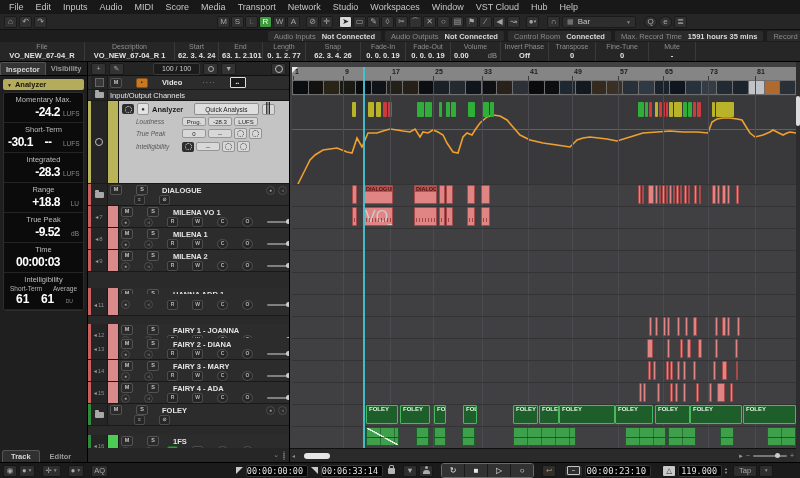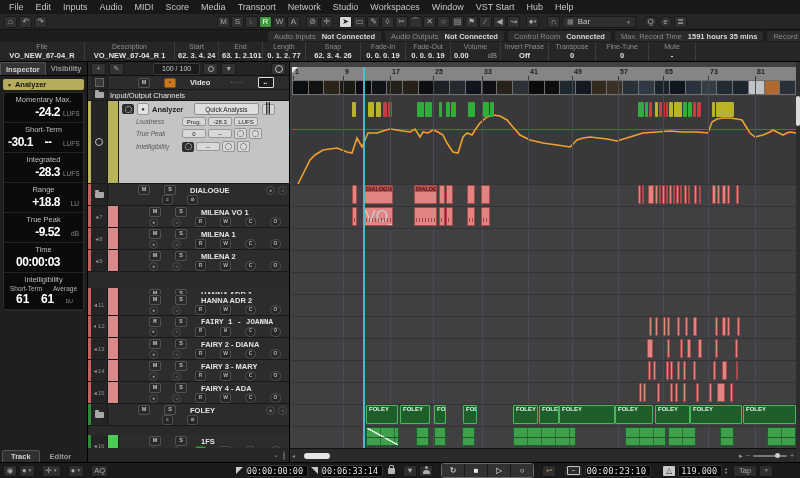--- a/index.html
+++ b/index.html
@@ -72,21 +72,21 @@
   #tcounter{background:#1b1b1b;border:1px solid #3a3a3a;border-radius:2px;font-size:7px;color:#ccc;
             padding:0 8px;margin-left:26px;height:10px;display:flex;align-items:center;}
   #trackrows{position:absolute;left:0;top:14px;width:202px;height:372px;}
   .trow{position:absolute;left:0;width:201px;display:flex;border-bottom:1px solid #191919;
         background:#2c2c2c;box-sizing:border-box;}
   .band{width:3px;flex:none;}
   .gutter{width:16px;flex:none;background:#252525;border-right:1px solid #191919;display:flex;
           align-items:center;justify-content:center;gap:1px;color:#8c8c8c;font-size:6px;}
   .strip{width:10px;flex:none;border-right:1px solid #191919;}
   .tbody{flex:1;min-width:0;padding:1px 2px;display:flex;flex-direction:column;justify-content:space-around;box-sizing:border-box;}
-  .tline{display:flex;align-items:center;gap:14px;min-width:0;margin-left:28px;}
+  .tline{display:flex;align-items:center;gap:14px;min-width:0;}
   .mb{width:10px;height:8px;flex:none;border:1px solid #525252;border-radius:2px;background:#2a2a2a;
       color:#c2c2c2;font-size:5.5px;font-weight:bold;line-height:7px;text-align:center;}
   .mb.orange{background:#c87820;border-color:#8a5010;color:#3a2000;}
   .tname{font-size:7.5px;font-weight:bold;color:#e4e4e4;white-space:nowrap;overflow:hidden;}
   .rw{width:9px;height:8px;flex:none;border:1px solid #4c4c4c;border-radius:2px;background:#262626;
       color:#b5b5b5;font-size:5px;font-weight:bold;line-height:7px;text-align:center;}
   .rw.round{border-radius:50%;}
   .rw.green{background:#2f9e3a;border-color:#1c6a24;color:#fff;}
   .dotic{width:7px;height:7px;flex:none;border-radius:50%;background:#2a2a2a;border:1px solid #4c4c4c;
          color:#999;font-size:5px;line-height:6px;text-align:center;}
@@ -205,21 +205,21 @@
       <div class="mi">Inputs</div>
       <div class="mi">Audio</div>
       <div class="mi">MIDI</div>
       <div class="mi">Score</div>
       <div class="mi">Media</div>
       <div class="mi">Transport</div>
       <div class="mi">Network</div>
       <div class="mi">Studio</div>
       <div class="mi">Workspaces</div>
       <div class="mi">Window</div>
-      <div class="mi">VST Start</div>
+      <div class="mi">VST Cloud</div>
       <div class="mi">Hub</div>
       <div class="mi">Help</div>
     </div>
 
   <div id="toolbar">
     <span id="tb-left" style="display:flex;gap:2px;">
         <span class="tbtn">⌂</span>
         <span class="tbtn">↶</span>
         <span class="tbtn">↷</span>
       </span>
@@ -640,41 +640,36 @@
         </div>
         <div class="trow" style="top: 218px; height: 22px;">
           <span class="band" style="background: rgb(199, 95, 95);"></span>
           <span class="gutter">
             <span class="spk">◂</span>
             <span>11</span>
           </span>
           <span class="strip" style="background: rgb(217, 138, 138);"></span>
           <div class="tbody">
             <div class="tline">
-              <span class="mb">M</span>
-              <span class="mb">S</span>
-              <span class="tname">HANNA ADR 2</span>
-            </div>
-            <div class="tline">
               <span class="dotic">●</span>
               <span class="dotic">◃</span>
               <span class="rw">R</span>
               <span class="rw">W</span>
               <span class="rw round">C</span>
               <span class="rw round">O</span>
               <span class="slgrp">
                 <span class="slider">
                   <span class="knob"></span>
                 </span>
                 <span class="voltext">0.00 dB</span>
               </span>
             </div>
           </div>
         </div>
-        <div class="trow" style="top: 240px; height: 22px; font-family: Liberation Mono, monospace;">
+        <div class="trow" style="top: 248px; height: 22px;">
           <span class="band" style="background: rgb(199, 95, 95);"></span>
           <span class="gutter">
             <span class="spk">◂</span>
             <span>12</span>
           </span>
           <span class="strip" style="background: rgb(217, 138, 138);"></span>
           <div class="tbody">
             <div class="tline">
               <span class="mb">M</span>
               <span class="mb">S</span>

